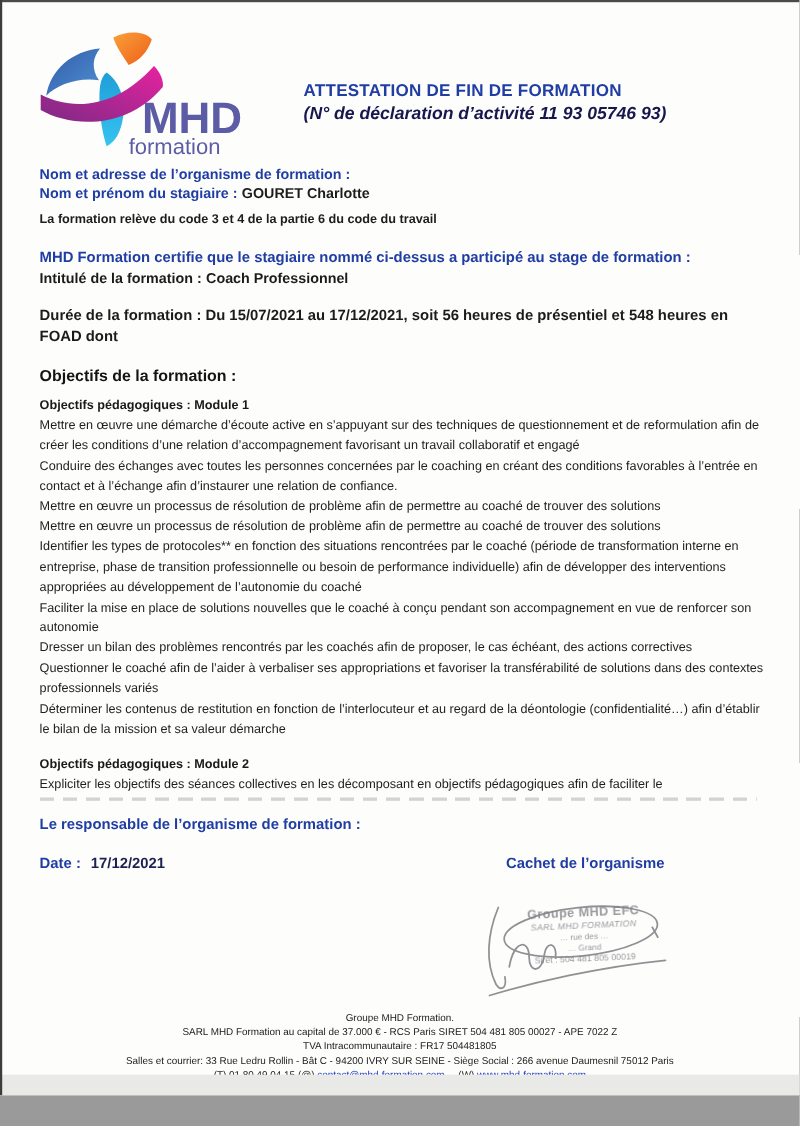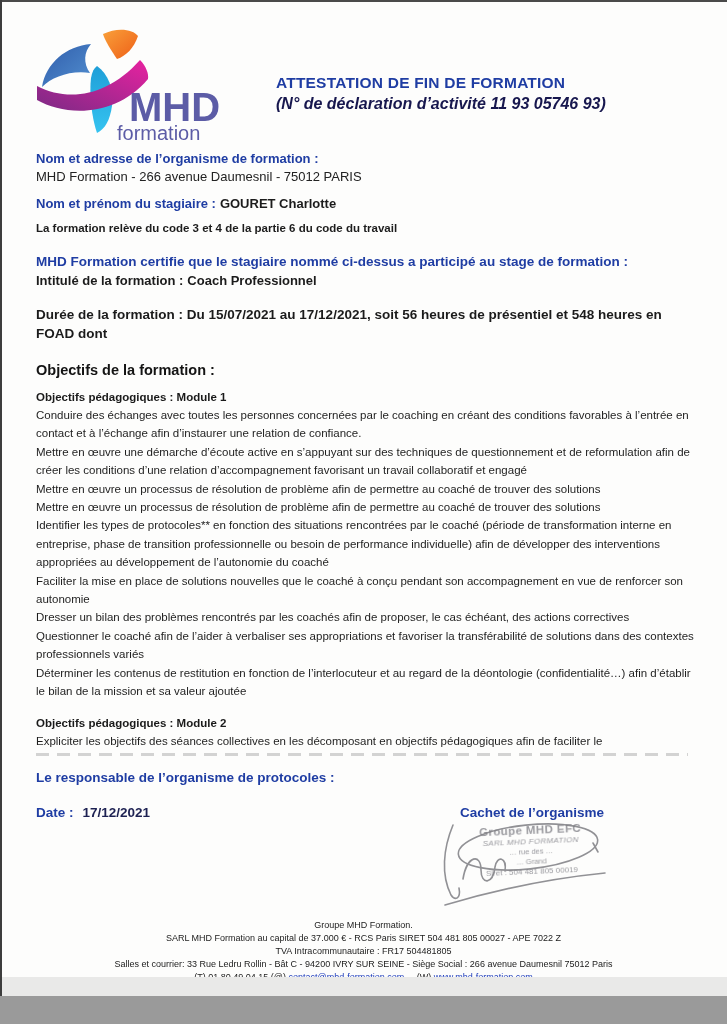--- a/index.html
+++ b/index.html
@@ -97,58 +97,57 @@
   </div>
 
   <div class="title-block">
     <div class="title-main">ATTESTATION DE FIN DE FORMATION</div>
     <div class="title-sub">(N° de déclaration d’activité 11 93 05746 93)</div>
   </div>
 
   <div class="main">
 
     <div class="sec-label lbl-blue">Nom et adresse de l’organisme de formation :</div>
-    <div class="sec-value">MHD Formation - 266 avenue Daumesnil - 75012 PARIS</div>
 
     <div class="trainee-line">
       <span class="lbl-blue">Nom et prénom du stagiaire :</span><span class="val">GOURET Charlotte</span>
     </div>
 
     <div class="code-note">La formation relève du code 3 et 4 de la partie 6 du code du travail</div>
 
     <div class="certify">MHD Formation certifie que le stagiaire nommé ci-dessus a participé au stage de formation :</div>
 
     <div class="intitule">
       <span>Intitulé de la formation :</span><span class="val">Coach Professionnel</span>
     </div>
 
     <div class="duree">Durée de la formation : Du 15/07/2021 au 17/12/2021, soit 56 heures de présentiel et 548 heures en FOAD dont</div>
 
     <div class="obj-head">Objectifs de la formation :</div>
 
     <div class="mod-head">Objectifs pédagogiques : Module 1</div>
     <div class="obj-par">
+      <span>Mettre en œuvre une démarche d’écoute active en s’appuyant sur des techniques de questionnement et de reformulation afin de créer les conditions d’une relation d’accompagnement favorisant un travail collaboratif et engagé</span>
       <span>Conduire des échanges avec toutes les personnes concernées par le coaching en créant des conditions favorables à l’entrée en contact et à l’échange afin d’instaurer une relation de confiance.</span>
-      <span>Mettre en œuvre une démarche d’écoute active en s’appuyant sur des techniques de questionnement et de reformulation afin de créer les conditions d’une relation d’accompagnement favorisant un travail collaboratif et engagé</span>
       <span>Mettre en œuvre un processus de résolution de problème afin de permettre au coaché de trouver des solutions</span>
       <span>Mettre en œuvre un processus de résolution de problème afin de permettre au coaché de trouver des solutions</span>
       <span>Identifier les types de protocoles** en fonction des situations rencontrées par le coaché (période de transformation interne en entreprise, phase de transition professionnelle ou besoin de performance individuelle) afin de développer des interventions appropriées au développement de l’autonomie du coaché</span>
       <span>Faciliter la mise en place de solutions nouvelles que le coaché à conçu pendant son accompagnement en vue de renforcer son autonomie</span>
       <span>Dresser un bilan des problèmes rencontrés par les coachés afin de proposer, le cas échéant, des actions correctives</span>
       <span>Questionner le coaché afin de l’aider à verbaliser ses appropriations et favoriser la transférabilité de solutions dans des contextes professionnels variés</span>
-      <span>Déterminer les contenus de restitution en fonction de l’interlocuteur et au regard de la déontologie (confidentialité…) afin d’établir le bilan de la mission et sa valeur ajoutée</span>
+      <span>Déterminer les contenus de restitution en fonction de l’interlocuteur et au regard de la déontologie (confidentialité…) afin d’établir le bilan de la mission et sa valeur démarche</span>
     </div>
 
     <div class="mod2-block">
       <div class="mod-head">Objectifs pédagogiques : Module 2</div>
       <div class="obj-par">Expliciter les objectifs des séances collectives en les décomposant en objectifs pédagogiques afin de faciliter le</div>
       <div class="clipped-line"></div>
     </div>
 
-    <div class="responsable">Le responsable de l’organisme de protocoles :</div>
+    <div class="responsable">Le responsable de l’organisme de formation :</div>
 
     <div class="date-row">
       <span class="lbl-blue">Date :</span><span class="date-val">17/12/2021</span>
       <span class="cachet">Cachet de l’organisme</span>
     </div>
   </div>
 
   <div class="stamp">
     <div class="s1">Groupe MHD EFC</div>
     <div class="s2">SARL MHD FORMATION</div>

